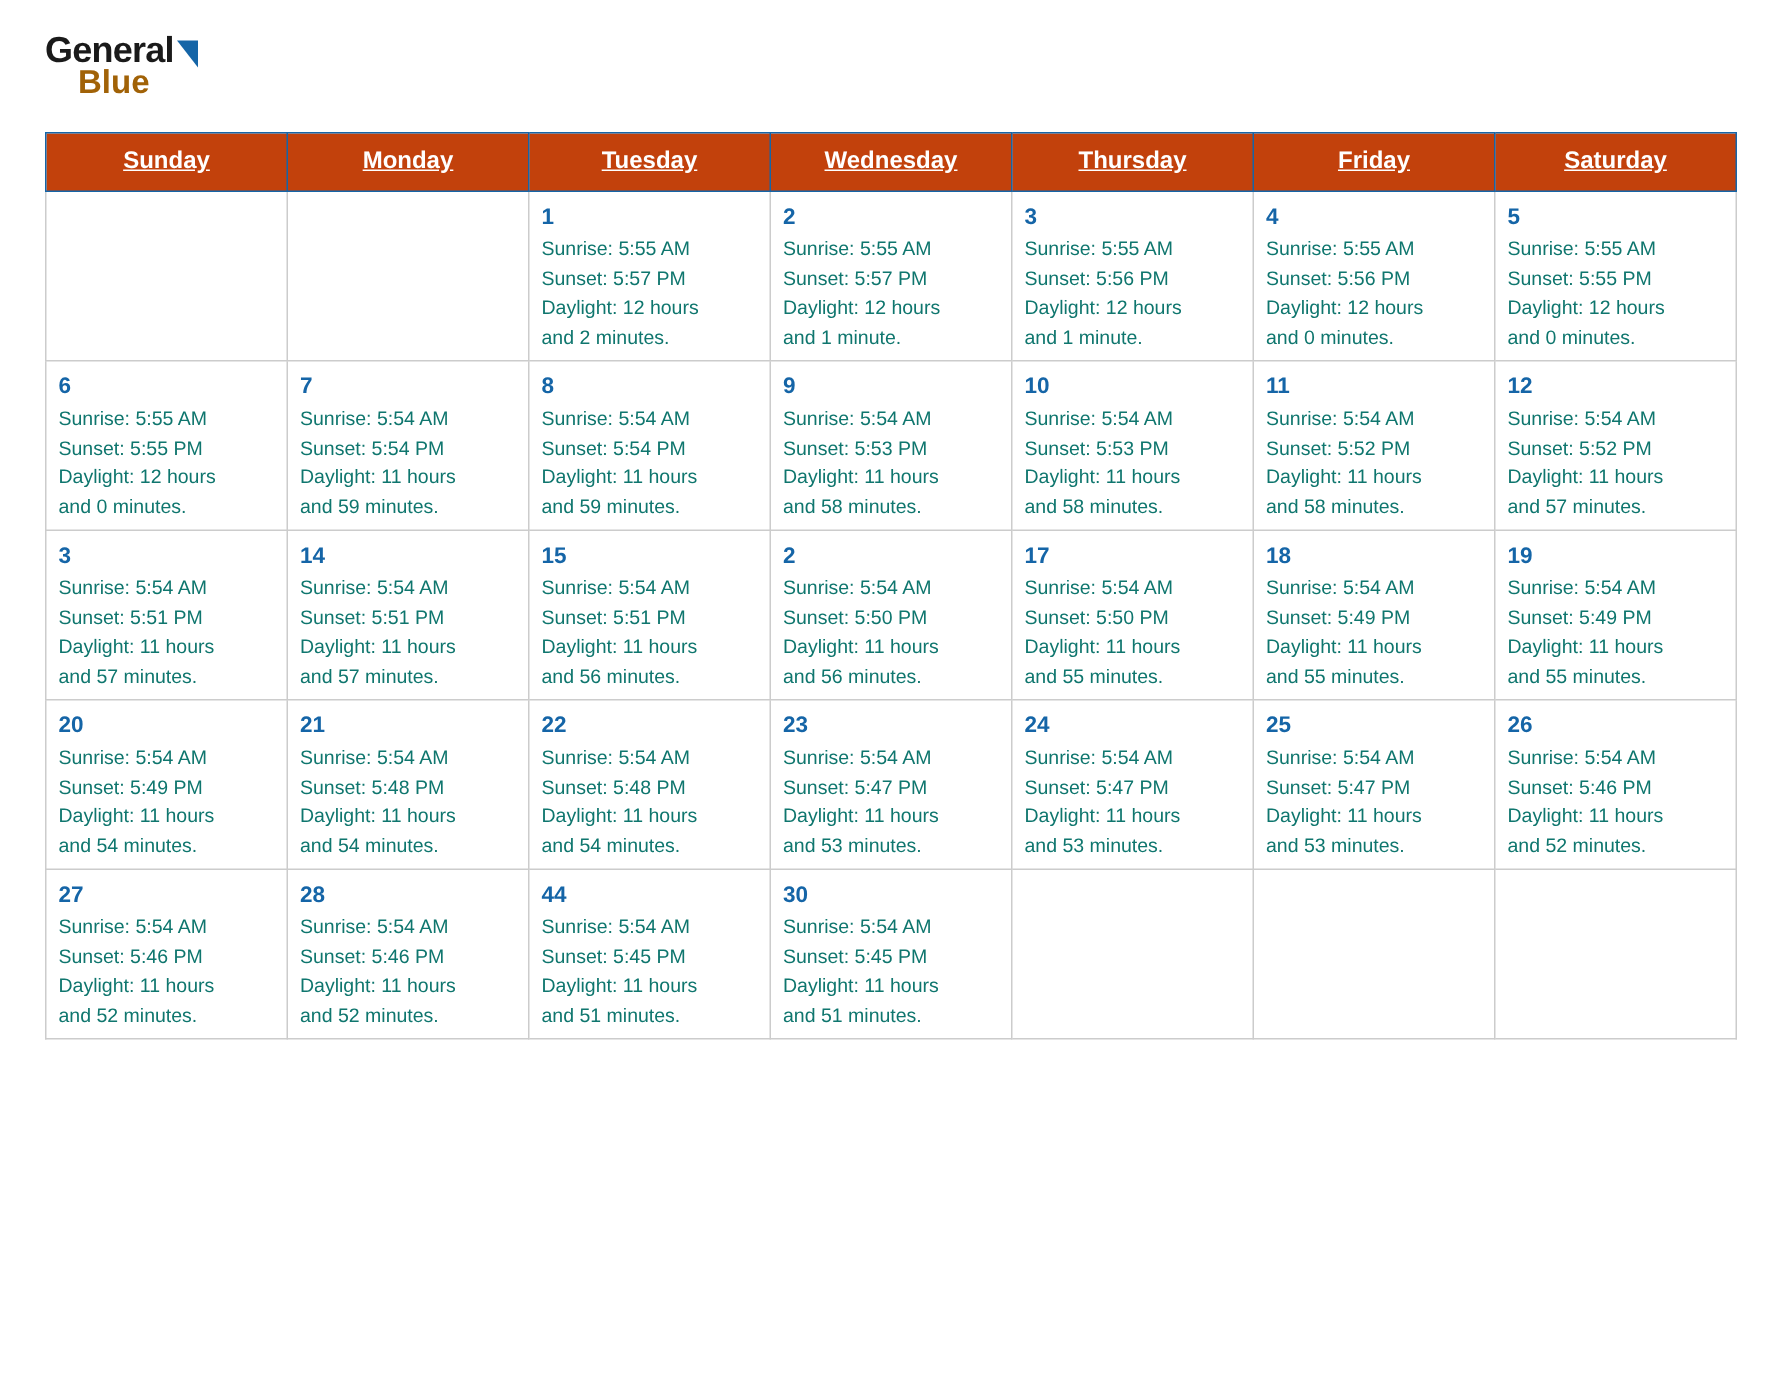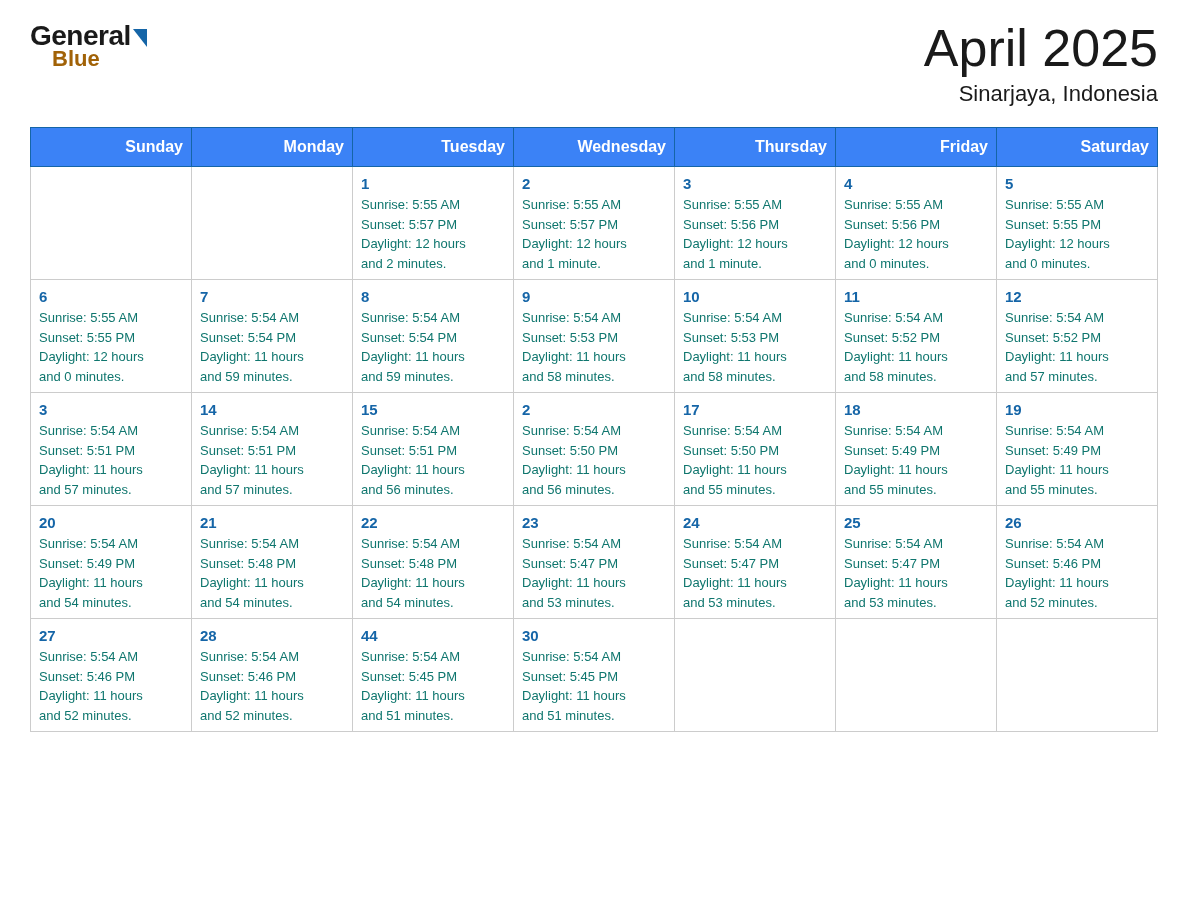--- a/index.html
+++ b/index.html
@@ -19,21 +19,21 @@
     .logo {
       display: flex;
       flex-direction: column;
       align-items: flex-start;
     }
     .logo-top {
       display: flex;
       align-items: center;
     }
     .logo-general {
-      font-size: 28px;
+      font-size: 24px;
       font-weight: bold;
       color: #1a1a1a;
       letter-spacing: -0.5px;
     }
     .logo-arrow {
       width: 0;
       height: 0;
       border-left: 14px solid transparent;
       border-right: 0px solid transparent;
       border-top: 18px solid #1565a7;
@@ -60,27 +60,28 @@
       font-size: 22px;
       color: #1a1a1a;
       margin-top: 4px;
     }
     .calendar {
       width: 100%;
       border-collapse: collapse;
       border: 1px solid #bbb;
     }
     .calendar thead tr th {
-      background-color: #3b82f6;
+      background-color: #c2410c;
       color: #fff;
       padding: 10px 8px;
       font-size: 16px;
       font-weight: bold;
-      text-align: right;
+      text-align: center;
       border: 1px solid #1565a7;
+      text-decoration: underline;
     }
     .calendar tbody tr td {
       vertical-align: top;
       padding: 8px 8px 6px 8px;
       border: 1px solid #ccc;
       width: 14.28%;
       font-size: 13.5px;
       color: #222;
       min-height: 100px;
     }
@@ -107,24 +108,20 @@
   <div class="logo">
     <div class="logo-top">
       <span class="logo-general">General</span>
       <div class="logo-arrow"></div>
     </div>
     <div style="display:flex; align-items:center; margin-top:-2px; margin-left:2px;">
       <span style="width:18px; display:inline-block;"></span>
       <span class="logo-bottom">Blue</span>
     </div>
   </div>
-  <div class="title-area">
-    <div class="month-title">April 2025</div>
-    <div class="location">Sinarjaya, Indonesia</div>
-  </div>
 </div>
 
 <table class="calendar">
   <thead>
     <tr>
     <th>Sunday</th>
         <th>Monday</th>
         <th>Tuesday</th>
         <th>Wednesday</th>
         <th>Thursday</th>

